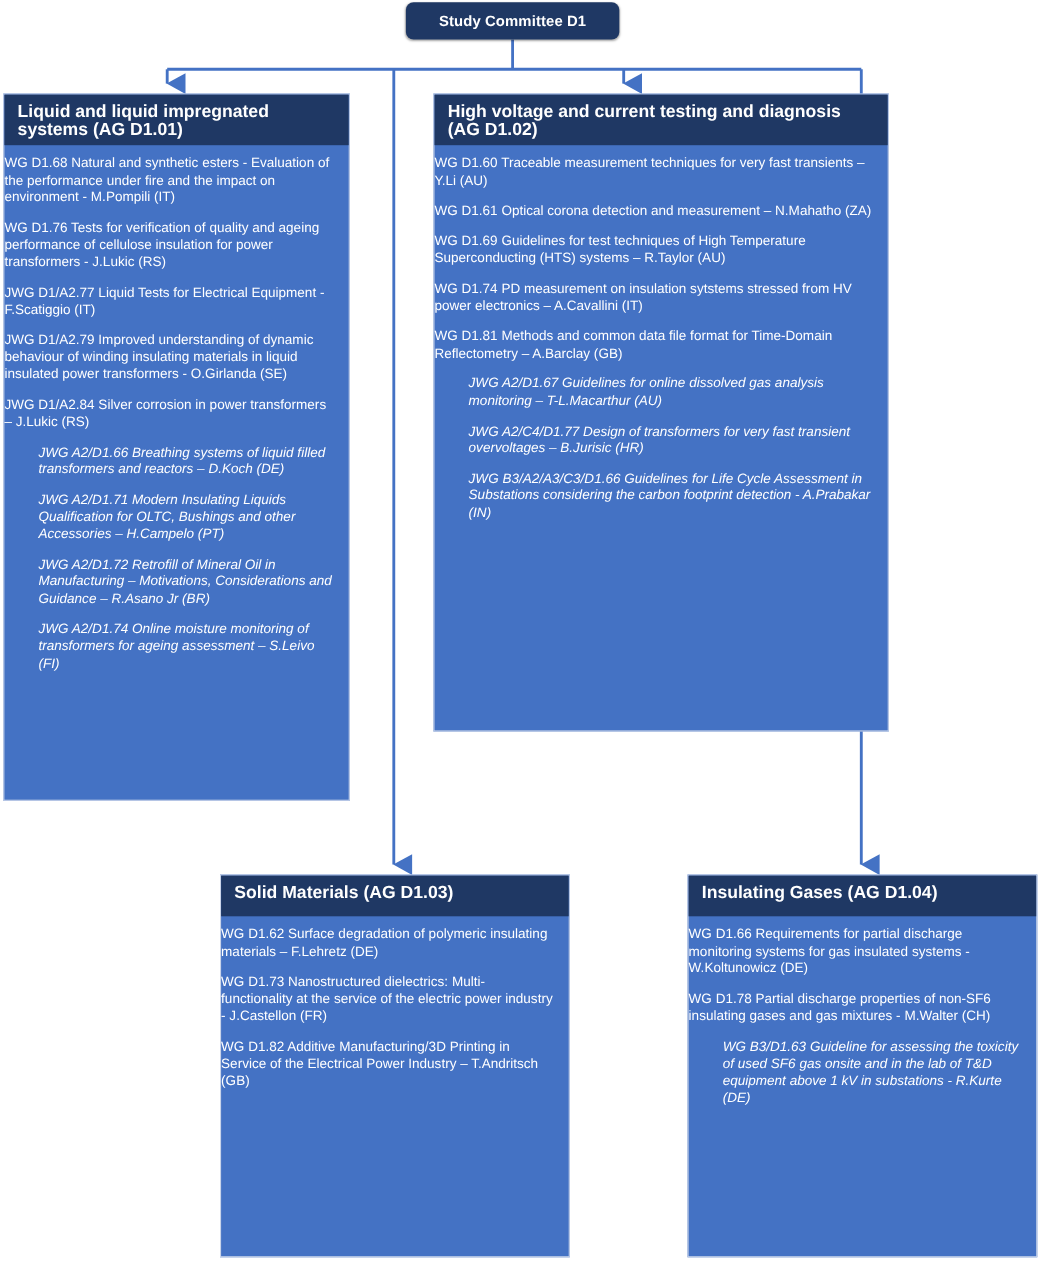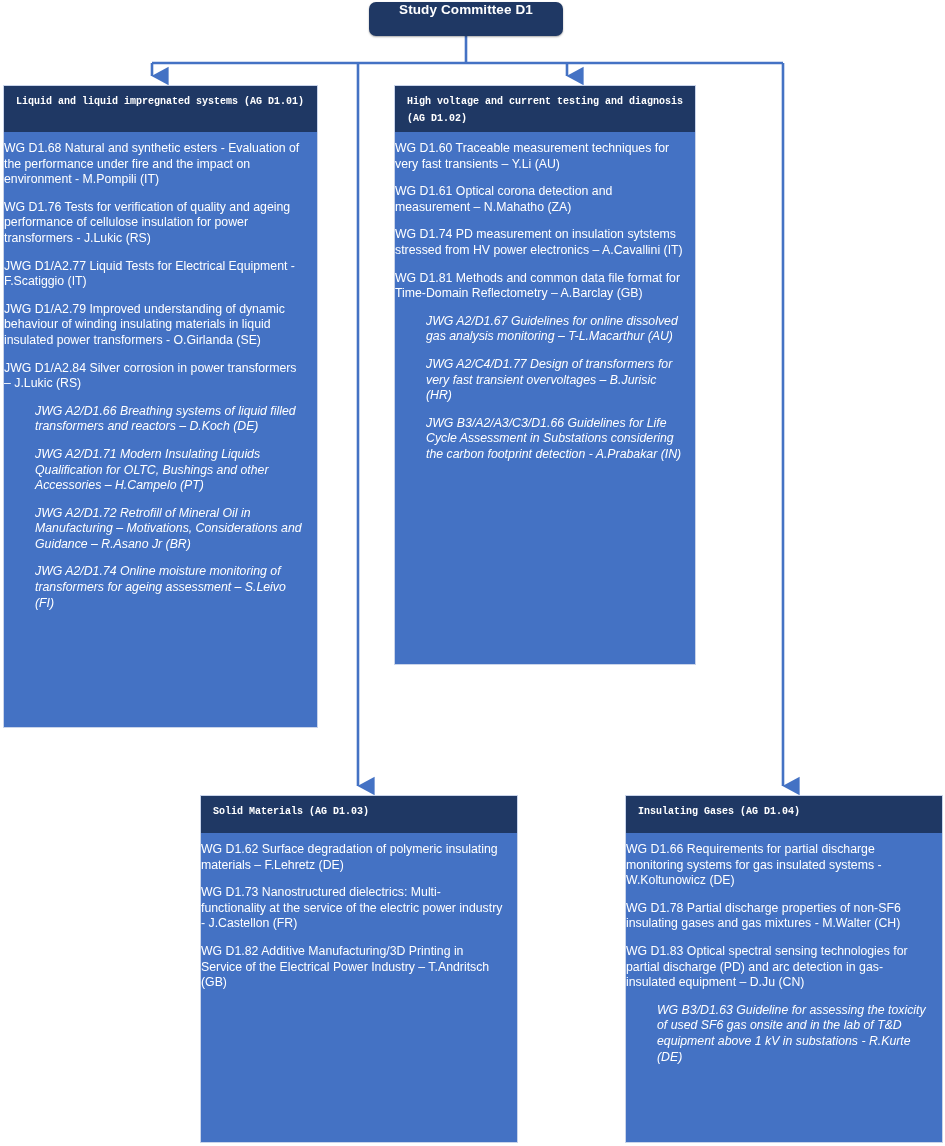--- a/index.html
+++ b/index.html
@@ -13,62 +13,61 @@
   .canvas{position:absolute;left:0;top:0;width:945px;height:1146px;}
   svg.connectors{position:absolute;left:0;top:0;width:945px;height:1146px;}
 
   
   .root-node{
     position:absolute;
     left:369px;top:2px;width:194px;height:34px;
     background:#1f3864;
     border-radius:7px;
     box-shadow:0 1px 2px rgba(0,0,0,.35);
-    display:flex;align-items:flex-start;justify-content:center;
+    display:flex;align-items:center;justify-content:center;
     z-index:3;
   }
   .root-node span{
     color:#ffffff;font-weight:bold;font-size:13.5px;
     letter-spacing:.1px;
   }
 
   
   .group{
     position:absolute;
     background:#4472c4;
     border:1px solid #c9d4ea;
     box-sizing:border-box;
     z-index:2;
   }
   .group-header{
     background:#1f3864;
     color:#ffffff;
     font-weight:bold;
-    font-size:10px;
+    font-size:16px;
     line-height:16.5px;
     padding:8px 10px 8px 12px;
     box-sizing:border-box;
-    font-family:Liberation Mono, monospace;
   }
   .group-body{
     padding:9px 12px 10px 0;
     box-sizing:border-box;
   }
   .wg{
     color:#ffffff;
     font-size:12.3px;
     line-height:15.6px;
     margin:0 0 12px 0;
   }
   .wg:last-child{margin-bottom:0;}
   .wg.italic{font-style:italic;margin-left:31px;}
 
   
   #box-ag-d101{left:3px;top:85px;width:315px;height:643px;}
-  #box-ag-d102{left:394px;top:85px;width:302px;height:580px;}
+  #box-ag-d102{left:394px;top:85px;width:414px;height:580px;}
   #box-ag-d103{left:200px;top:795px;width:318px;height:348px;}
   #box-ag-d104{left:625px;top:795px;width:318px;height:348px;}
 
   #box-ag-d101 .group-header{height:46px;}
   #box-ag-d102 .group-header{height:46px;}
   #box-ag-d103 .group-header{height:37px;}
   #box-ag-d104 .group-header{height:37px;}
 </style>
 </head>
 <body>
@@ -114,20 +113,21 @@
       <p class="wg italic">JWG A2/D1.72 Retrofill of Mineral Oil in Manufacturing – Motivations, Considerations and Guidance – R.Asano Jr (BR)</p>
       <p class="wg italic">JWG A2/D1.74 Online moisture monitoring of transformers for ageing assessment – S.Leivo (FI)</p>
     </div>
   </div>
 
   <div class="group" id="box-ag-d102">
     <div class="group-header">High voltage and current testing and diagnosis (AG D1.02)</div>
     <div class="group-body">
       <p class="wg">WG D1.60 Traceable measurement techniques for very fast transients – Y.Li (AU)</p>
       <p class="wg">WG D1.61 Optical corona detection and measurement – N.Mahatho (ZA)</p>
+      <p class="wg">WG D1.69 Guidelines for test techniques of High Temperature Superconducting (HTS)  systems – R.Taylor (AU)</p>
       <p class="wg">WG D1.74 PD measurement on insulation sytstems stressed from HV power electronics – A.Cavallini (IT)</p>
       <p class="wg">WG D1.81 Methods and common data file format for Time-Domain  Reflectometry – A.Barclay (GB)</p>
       <p class="wg italic">JWG A2/D1.67 Guidelines for online dissolved gas analysis monitoring – T-L.Macarthur (AU)</p>
       <p class="wg italic">JWG A2/C4/D1.77 Design of transformers for very fast transient overvoltages – B.Jurisic (HR)</p>
       <p class="wg italic">JWG B3/A2/A3/C3/D1.66 Guidelines for Life Cycle Assessment in Substations considering the carbon footprint detection  - A.Prabakar (IN)</p>
     </div>
   </div>
 
   <div class="group" id="box-ag-d103">
     <div class="group-header">Solid Materials (AG D1.03)</div>
@@ -136,18 +136,17 @@
       <p class="wg">WG D1.73 Nanostructured dielectrics: Multi-functionality at the service of the electric power industry - J.Castellon (FR)</p>
       <p class="wg">WG D1.82 Additive Manufacturing/3D Printing in Service of the Electrical Power Industry – T.Andritsch (GB)</p>
     </div>
   </div>
 
   <div class="group" id="box-ag-d104">
     <div class="group-header">Insulating Gases (AG D1.04)</div>
     <div class="group-body">
       <p class="wg">WG D1.66 Requirements for partial discharge monitoring systems for gas insulated systems - W.Koltunowicz (DE)</p>
       <p class="wg">WG D1.78 Partial discharge properties of non-SF6 insulating gases and gas mixtures - M.Walter (CH)</p>
-      <p class="wg">WG D1.83 Optical spectral sensing technologies for partial discharge (PD) and arc detection in gas-insulated equipment  – D.Ju (CN)</p>
       <p class="wg italic">WG B3/D1.63 Guideline for assessing the toxicity of used SF6 gas onsite and in the lab of T&amp;D equipment above 1 kV in substations - R.Kurte (DE)</p>
     </div>
   </div>
 
 </div>
 
 </body></html>

